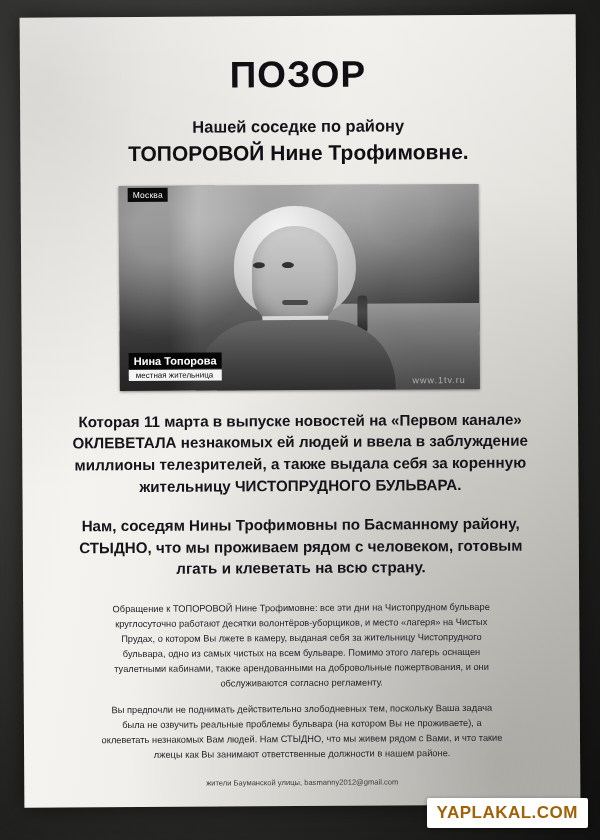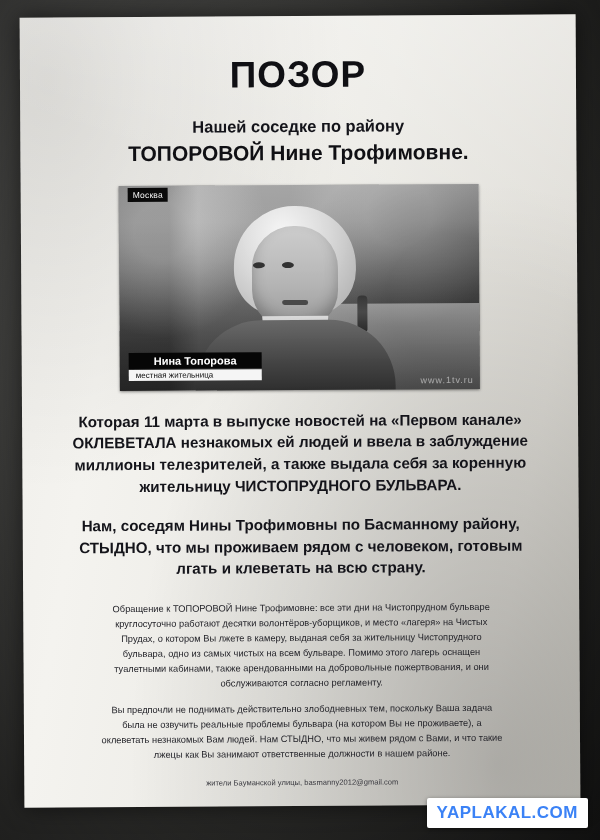--- a/index.html
+++ b/index.html
@@ -196,34 +196,34 @@
     position: absolute;
     left: 9px;
     bottom: 10px;
     text-align: left;
   }
   #lower-third .name {
     background: #0c0c0c;
     color: #ffffff;
     font-size: 11px;
     font-weight: bold;
-    padding: 2px 25px;
+    padding: 2px 5px;
     display: inline-block;
   }
   #lower-third .role {
     background: #f0efec;
     color: #121212;
     font-size: 8px;
     padding: 1px 7px;
     display: block;
     margin-top: 1px;
   }
   #photo-watermark{
     position:absolute;
-    right: 6px;
+    right: 14px;
     bottom: 4px;
     font-size: 9px;
     color: rgba(240,240,240,0.55);
     letter-spacing: 1px;
   }
 
   .para-big {
     font-size: 15.2px;
     font-weight: bold;
     line-height: 1.42;
@@ -303,13 +303,13 @@
     <p class="para-big">Которая 11 марта в выпуске новостей на «Первом канале» ОКЛЕВЕТАЛА незнакомых ей людей и ввела в заблуждение миллионы телезрителей, а также выдала себя за коренную жительницу ЧИСТОПРУДНОГО БУЛЬВАРА.</p>
     <p class="para-big second">Нам, соседям Нины Трофимовны по Басманному району, СТЫДНО, что мы проживаем рядом с человеком, готовым лгать и клеветать на всю страну.</p>
 
     <p class="para-small">Обращение к ТОПОРОВОЙ Нине Трофимовне: все эти дни на Чистопрудном бульваре круглосуточно работают десятки волонтёров-уборщиков, и место «лагеря» на Чистых Прудах, о котором Вы лжете в камеру, выданая себя за жительницу Чистопрудного бульвара, одно из самых чистых на всем бульваре. Помимо этого лагерь оснащен туалетными кабинами, также арендованными на добровольные пожертвования, и они обслуживаются согласно регламенту.</p>
     <p class="para-small">Вы предпочли не поднимать действительно злободневных тем, поскольку Ваша задача была не озвучить реальные проблемы бульвара (на котором Вы не проживаете), а оклеветать незнакомых Вам людей. Нам СТЫДНО, что мы живем рядом с Вами, и что такие лжецы как Вы занимают ответственные должности в нашем районе.</p>
 
     <p id="signature">жители Бауманской улицы, basmanny2012@gmail.com</p>
   </div>
 </div>
 
-<div id="watermark-badge" style="color: #3b82f6;">YAPLAKAL.COM</div>
+<div id="watermark-badge" style="color: #a16207;">YAPLAKAL.COM</div>
 
 </body></html>

